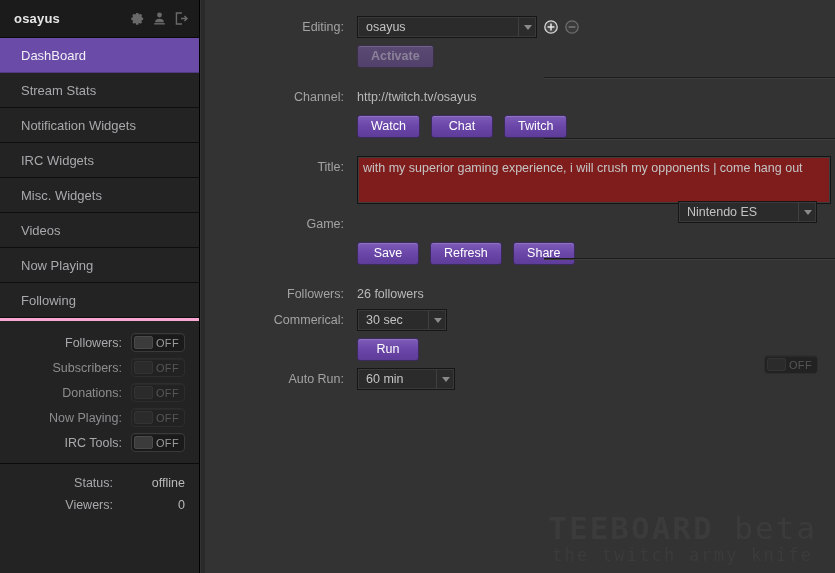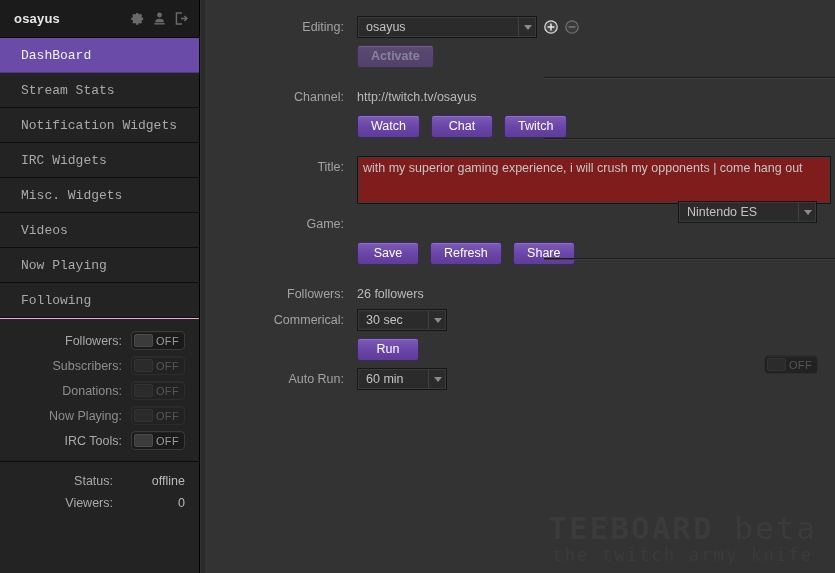--- a/index.html
+++ b/index.html
@@ -60,22 +60,21 @@
   .hicon {
     width: 15px;
     height: 15px;
     display: block;
     opacity: 0.62;
   }
   .hicon svg { display:block; }
 
   .nav {
     flex: 0 0 auto;
-    border-bottom: 1px solid #f9a8d4;
-    font-family: Liberation Mono, monospace;
+    border-bottom: 3px solid #f9a8d4;
   }
   .nav-item {
     height: 35px;
     display: flex;
     align-items: center;
     padding-left: 21px;
     font-size: 13px;
     color: #a9a9ad;
     border-bottom: 1px solid #0e0e0e;
     box-sizing: border-box;
@@ -227,21 +226,21 @@
     justify-content: center;
   }
   .caret {
     width: 0; height: 0;
     border-left: 4px solid transparent;
     border-right: 4px solid transparent;
     border-top: 5px solid #8a8a8a;
   }
   .select-editing { width: 180px; }
   .select-commercial { width: 90px; }
-  .select-autorun { width: 90px; }
+  .select-autorun { width: 98px; }
   .select-platform { width: 139px; }
 
   .circ-btn {
     width: 14px; height: 14px;
     border-radius: 50%;
     display:flex; align-items:center; justify-content:center;
     position: relative;
   }
   .circ-btn svg { display:block; }
 

